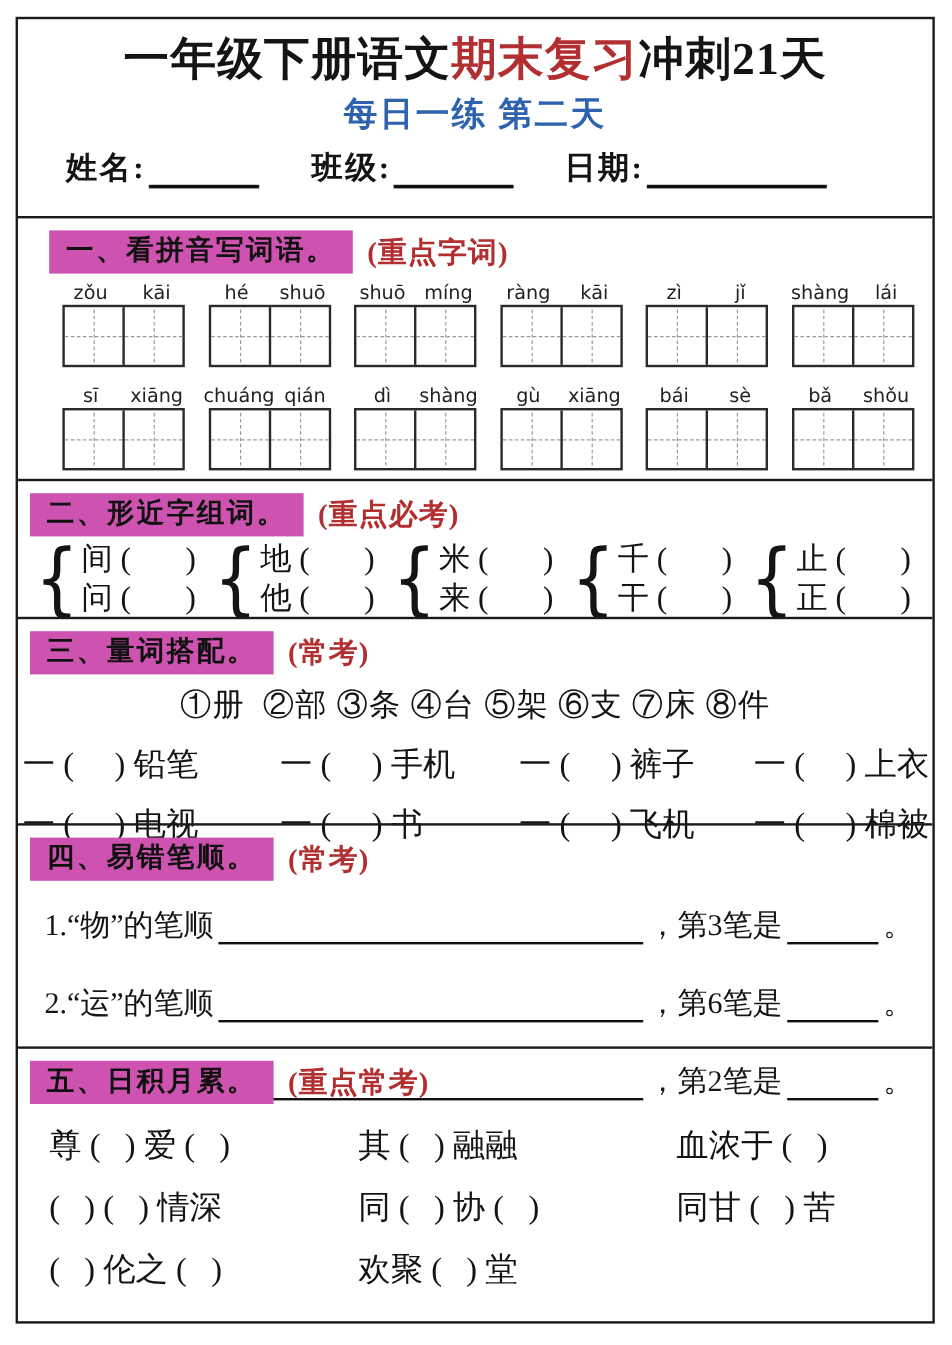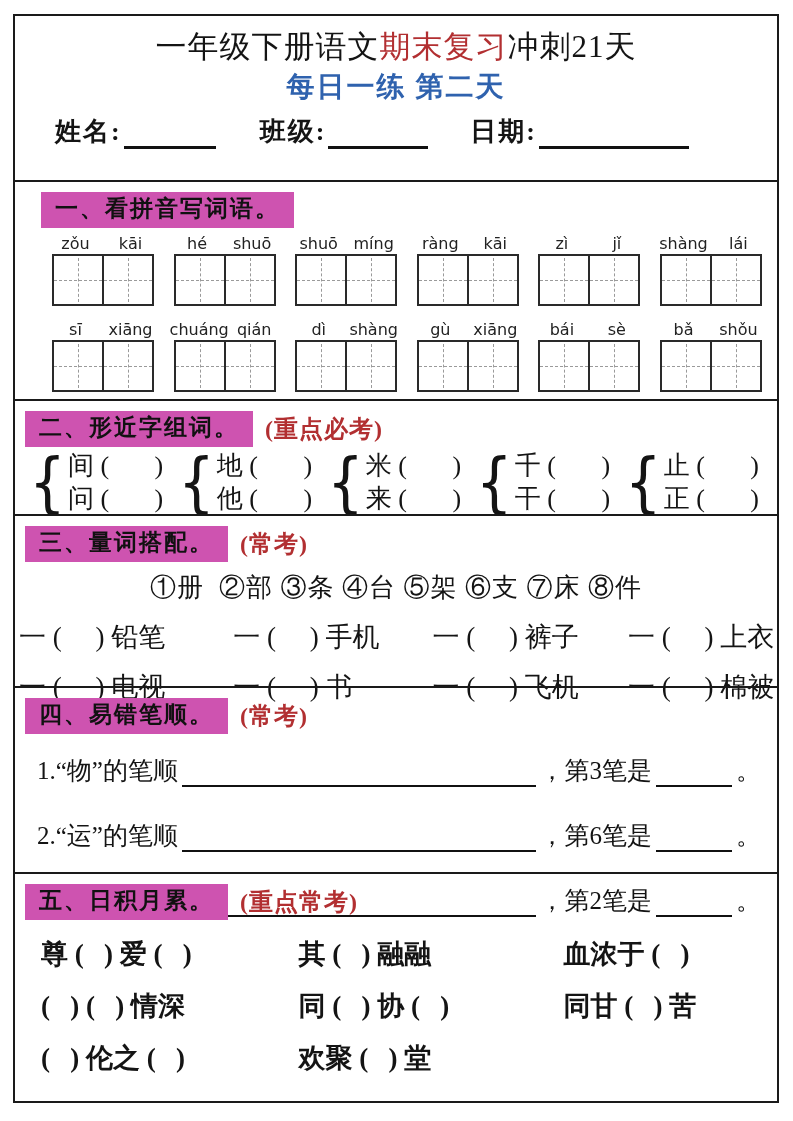--- a/index.html
+++ b/index.html
@@ -21,21 +21,21 @@
     width:766px;height:1089px;
     border:2.5px solid #1a1a1a;
     background:#fff;
     display:flex;flex-direction:column;
   }
   .box{border-top:2.5px solid #1a1a1a;position:relative;}
   .box:first-child{border-top:none;}
 
   
   .hdr{height:164px;text-align:center;padding-top:14px;}
-  .title{font-size:31px;font-weight:400;letter-spacing:1px;line-height:1.1;white-space:nowrap;}
+  .title{font-size:38px;font-weight:700;letter-spacing:1px;line-height:1.1;white-space:nowrap;}
   .title .red{color:var(--red);}
   .subtitle{font-size:28px;font-weight:700;color:var(--blue);margin-top:4px;letter-spacing:2px;}
   .idrow{display:flex;align-items:flex-end;justify-content:flex-start;
          padding:8px 0 0 40px;font-size:26px;font-weight:700;white-space:nowrap;}
   .idrow .lbl{letter-spacing:2px;}
   .uline{display:inline-block;border-bottom:3px solid #111;height:26px;margin:0 6px 0 2px;}
   .uw1{width:92px;} .uw2{width:100px;} .uw3{width:150px;}
   .gap1{width:38px;} .gap2{width:36px;}
 
   
@@ -78,21 +78,21 @@
   .sline{display:flex;align-items:flex-end;font-size:25px;padding:0 16px 12px 22px;margin-top:20px;white-space:pre;}
   .sline .pre{white-space:pre;}
   .ul{display:inline-block;border-bottom:2.5px solid #111;height:25px;}
   .ul.long{flex:1;margin:0 4px;}
   .ul.short{width:76px;margin:0 4px;}
 
   
   .s5{flex:1;}
   .arow{display:grid;grid-template-columns:35% 36% 29%;
         padding-left:26px;font-size:27px;margin-top:16px;}
-  .arow .phrase{white-space:pre;font-weight:bold;}
+  .arow .phrase{white-space:pre;}
 </style>
 </head>
 <body>
 
 <div class="sheet">
 
   <div class="box hdr">
     <div class="title"><span>一年级下册语文</span><span class="red">期末复习</span><span>冲刺21天</span></div>
     <div class="subtitle">每日一练  第二天</div>
     <div class="idrow">
@@ -103,20 +103,21 @@
         <span class="uline uw2"></span>
       <span class="gap2"></span>
       <span class="lbl">日期:</span>
         <span class="uline uw3"></span>
     </div>
   </div>
 
   <div class="box s1">
     <div class="sec-head">
       <span class="sec-bar">一、看拼音写词语。</span>
+      <span class="sec-tag">(重点字词)</span>
     </div>
     <div class="prow">
       <div class="pgroup">
         <div class="plabel">
             <span>zǒu</span>
             <span>kāi</span>
           </div>
         <div class="pbox">
             <div class="pcell"></div>
             <div class="pcell"></div>

